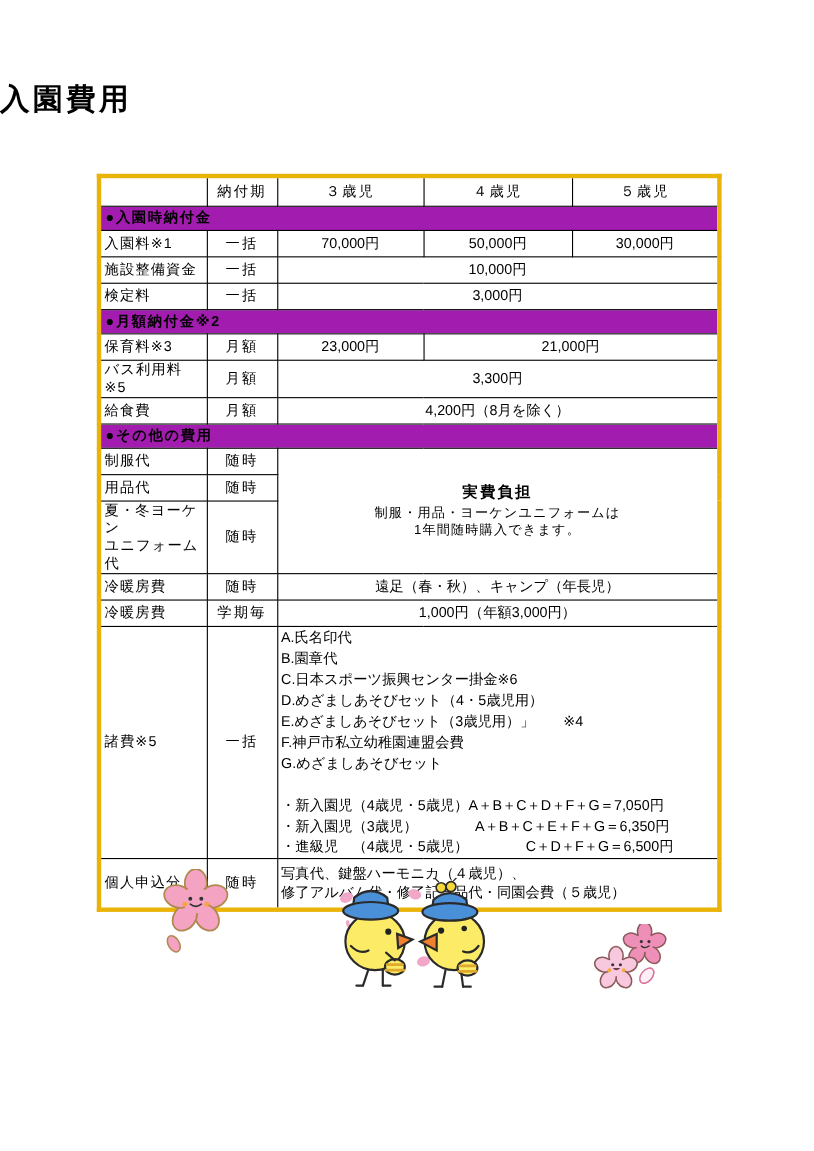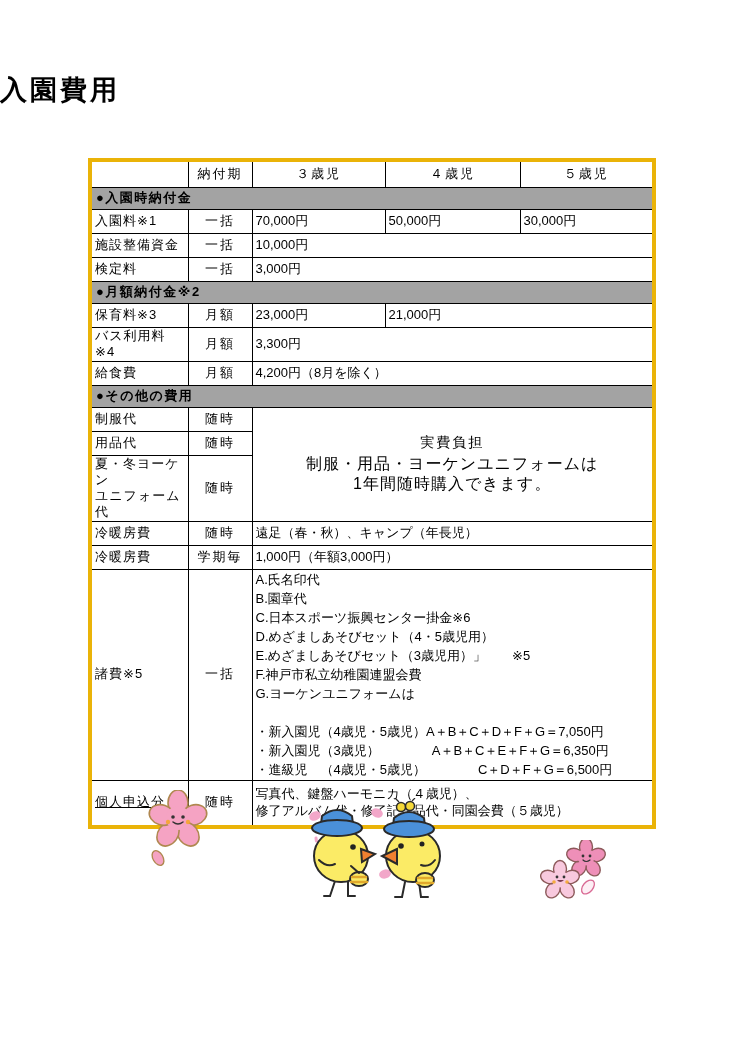--- a/index.html
+++ b/index.html
@@ -15,33 +15,33 @@
   table.fee{
     position:absolute;left:88px;top:158px;width:564px;
     border-collapse:collapse;table-layout:fixed;
     border:4px solid #eab308;
   }
   table.fee td{
     border:1px solid #000;font-size:13px;padding:0 3px;
     overflow:hidden;vertical-align:middle;line-height:1.25;
   }
   td.lbl{text-align:left;letter-spacing:1px;padding-left:4px;}
-  td.ctr{}
+  td.ctr{text-align:center;}
   td.period{text-align:center;letter-spacing:2px;}
   tr.section td{
-    background:#a3a3a3;font-weight:bold;text-align:left;
+    background:#a21caf;font-weight:bold;text-align:left;
     letter-spacing:1.5px;padding-left:4px;
   }
   tr.hdr td{text-align:center;letter-spacing:2px;height:25px;}
   tr.section td{height:21px;}
   tr.data td{height:23px;}
   tr.tall td{height:52px;}
   td.jippi-cell{text-align:center;vertical-align:middle;}
-  .jippi-title{font-weight:normal;font-size:14px;letter-spacing:2px;margin-bottom:2px;}
-  .jippi-body{font-size:16px;letter-spacing:1px;white-space:pre-line;}
+  .jippi-title{font-weight:bold;font-size:14px;letter-spacing:2px;margin-bottom:2px;}
+  .jippi-body{font-size:12px;letter-spacing:1px;white-space:pre-line;}
   td.shohi-cell{vertical-align:top;padding:12px 6px 6px 8px;margin-top:36px;}
   .shohi-line{font-size:13px;line-height:19px;white-space:pre;}
   .shohi-gap{height:19px;}
   td.kojin-cell{text-align:left;}
   .pre-line{white-space:pre-line;}
   .deco{position:absolute;}
 </style>
 </head>
 <body>
 
@@ -94,21 +94,21 @@
   </tr>
 
   <tr class="data">
     <td class="lbl">保育料※3</td>
     <td class="period">月額</td>
     <td class="ctr">23,000円</td>
     <td class="ctr" colspan="2">21,000円</td>
   </tr>
 
   <tr class="data">
-    <td class="lbl">バス利用料※4</td>
+    <td class="lbl">バス利用料※5</td>
     <td class="period">月額</td>
     <td class="ctr" colspan="3">3,300円</td>
   </tr>
 
   <tr class="data">
     <td class="lbl">給食費</td>
     <td class="period">月額</td>
     <td class="ctr" colspan="3">4,200円（8月を除く）</td>
   </tr>
 
@@ -150,32 +150,32 @@
   </tr>
 
   <tr>
     <td class="lbl" style="height:210px;">諸費※5</td>
     <td class="period">一括</td>
     <td class="shohi-cell" colspan="3">
       <div class="shohi-line">A.氏名印代</div>
       <div class="shohi-line">B.園章代</div>
       <div class="shohi-line">C.日本スポーツ振興センター掛金※6</div>
       <div class="shohi-line">D.めざましあそびセット（4・5歳児用）</div>
-      <div class="shohi-line">E.めざましあそびセット（3歳児用）」　　※5</div>
+      <div class="shohi-line">E.めざましあそびセット（3歳児用）」　　※4</div>
       <div class="shohi-line">F.神戸市私立幼稚園連盟会費</div>
-      <div class="shohi-line">G.ヨーケンユニフォームは</div>
+      <div class="shohi-line">G.めざましあそびセット</div>
       <div class="shohi-gap"></div>
       <div class="shohi-line">・新入園児（4歳児・5歳児）A＋B＋C＋D＋F＋G＝7,050円</div>
       <div class="shohi-line">・新入園児（3歳児）　　　　A＋B＋C＋E＋F＋G＝6,350円</div>
       <div class="shohi-line">・進級児　（4歳児・5歳児）　　　　C＋D＋F＋G＝6,500円</div>
     </td>
   </tr>
 
   <tr>
-    <td class="lbl" style="height:44px;text-decoration:underline;">個人申込分</td>
+    <td class="lbl" style="height:44px;">個人申込分</td>
     <td class="period">随時</td>
     <td class="kojin-cell pre-line" colspan="3">写真代、鍵盤ハーモニカ（４歳児）、
 修了アルバム代・修了記念品代・同園会費（５歳児）</td>
   </tr>
 </tbody>
   </table>
 
 <div class="deco" style="left:146px;top:790px;">
   <svg width="64" height="78" viewBox="0 0 64 78">
     <g stroke="#b08850" stroke-width="1.6" fill="#f5a3c3">

